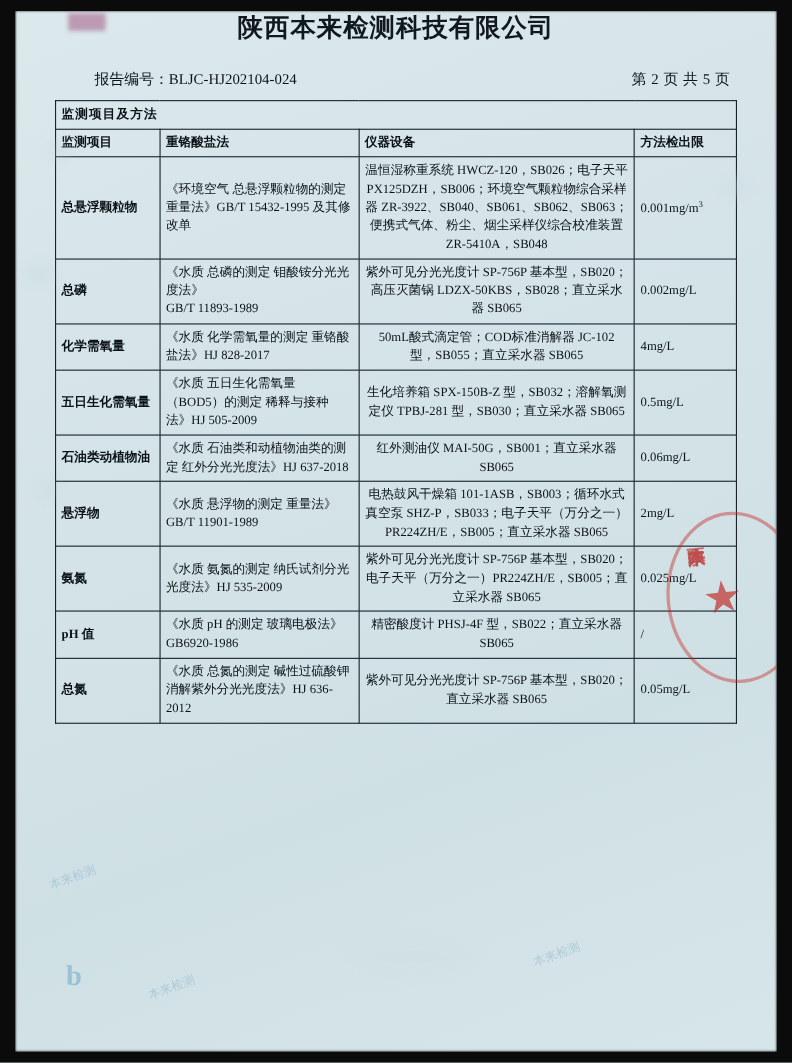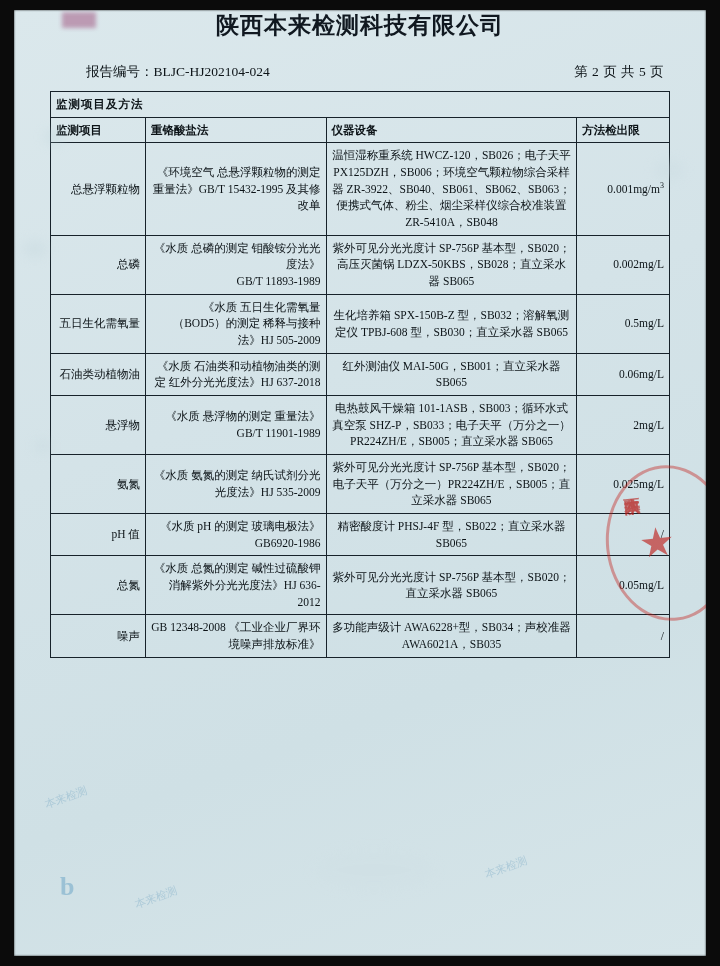--- a/index.html
+++ b/index.html
@@ -81,32 +81,32 @@
     letter-spacing: 1px;
     font-family: Liberation Serif, serif;
   }
   thead th {
     text-align: left;
     font-weight: bold;
     font-size: 12px;
     padding: 5px 2px;
   }
   td.c-item {
-    text-align: right;
+    text-align: left;
     font-size: 12px;
-    font-weight: normal;
+    font-weight: bold;
   }
   td.c-method {
-    text-align: right;
+    text-align: left;
   }
   td.c-equip {
     text-align: center;
   }
   td.c-limit {
-    text-align: right;
+    text-align: left;
     font-size: 11px;
     white-space: nowrap;
   }
   .sup { font-size: 8px; vertical-align: super; }
 
   
   .stamp {
     position: absolute;
     right: -26px;
     top: 455px;
@@ -205,23 +205,29 @@
           <td class="c-equip">温恒湿称重系统 HWCZ-120，SB026；电子天平 PX125DZH，SB006；环境空气颗粒物综合采样器 ZR-3922、SB040、SB061、SB062、SB063；便携式气体、粉尘、烟尘采样仪综合校准装置 ZR-5410A，SB048</td>
           <td class="c-limit"><span>0.001mg/m</span><span class="sup">3</span></td>
         </tr>
         <tr>
           <td class="c-item">总磷</td>
           <td class="c-method">《水质 总磷的测定 钼酸铵分光光度法》<br>GB/T 11893-1989</td>
           <td class="c-equip">紫外可见分光光度计 SP-756P 基本型，SB020；高压灭菌锅 LDZX-50KBS，SB028；直立采水器 SB065</td>
           <td class="c-limit"><span>0.002mg/L</span></td>
         </tr>
         <tr>
+          <td class="c-item">化学需氧量</td>
+          <td class="c-method">《水质 化学需氧量的测定 重铬酸盐法》HJ 828-2017</td>
+          <td class="c-equip">50mL酸式滴定管；COD标准消解器 JC-102 型，SB055；直立采水器 SB065</td>
+          <td class="c-limit"><span>4mg/L</span></td>
+        </tr>
+        <tr>
           <td class="c-item">五日生化需氧量</td>
           <td class="c-method">《水质 五日生化需氧量（BOD5）的测定 稀释与接种法》HJ 505-2009</td>
-          <td class="c-equip">生化培养箱 SPX-150B-Z 型，SB032；溶解氧测定仪 TPBJ-608 型，SB030；直立采水器 SB065</td>
+          <td class="c-equip">生化培养箱 SPX-150B-Z 型，SB032；溶解氧测定仪 TPBJ-281 型，SB030；直立采水器 SB065</td>
           <td class="c-limit"><span>0.5mg/L</span></td>
         </tr>
         <tr>
           <td class="c-item">石油类动植物油</td>
           <td class="c-method">《水质 石油类和动植物油类的测定 红外分光光度法》HJ 637-2018</td>
           <td class="c-equip">红外测油仪 MAI-50G，SB001；直立采水器 SB065</td>
           <td class="c-limit"><span>0.06mg/L</span></td>
         </tr>
         <tr>
           <td class="c-item">悬浮物</td>
@@ -240,26 +246,20 @@
           <td class="c-method">《水质 pH 的测定 玻璃电极法》<br>GB6920-1986</td>
           <td class="c-equip">精密酸度计 PHSJ-4F 型，SB022；直立采水器 SB065</td>
           <td class="c-limit"><span>/</span></td>
         </tr>
         <tr>
           <td class="c-item">总氮</td>
           <td class="c-method">《水质 总氮的测定 碱性过硫酸钾消解紫外分光光度法》HJ 636-2012</td>
           <td class="c-equip">紫外可见分光光度计 SP-756P 基本型，SB020；直立采水器 SB065</td>
           <td class="c-limit"><span>0.05mg/L</span></td>
         </tr>
-        <tr>
-          <td class="c-item">噪声</td>
-          <td class="c-method">GB 12348-2008 《工业企业厂界环境噪声排放标准》</td>
-          <td class="c-equip">多功能声级计 AWA6228+型，SB034；声校准器 AWA6021A，SB035</td>
-          <td class="c-limit"><span>/</span></td>
-        </tr>
       </tbody>
   </table>
 
   <div class="stamp">
     <div class="stamp-text">陕西本来</div>
     <div class="stamp-star">★</div>
   </div>
 
   <div class="wm" style="left:30px;top:780px;transform:rotate(-20deg);">本来检测</div>
   <div class="wm" style="left:470px;top:850px;transform:rotate(-20deg);">本来检测</div>

